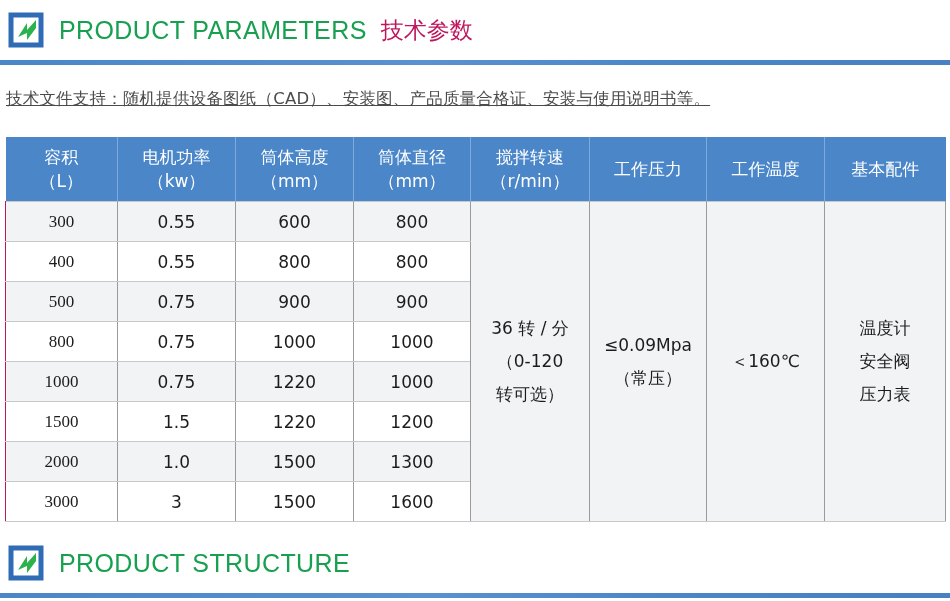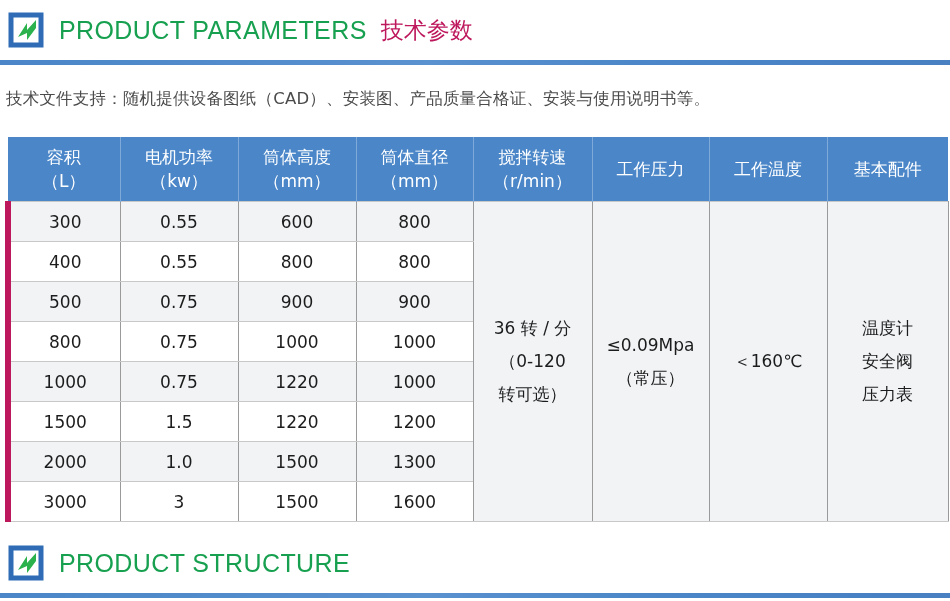--- a/index.html
+++ b/index.html
@@ -67,20 +67,21 @@
   
   .intro {
     position: absolute;
     left: 6px;
     top: 88px;
     font-size: 16.5px;
     color: #4b4b4b;
     font-family: "DejaVu Sans", "Liberation Sans", sans-serif;
     white-space: nowrap;
     letter-spacing: 0.2px;
+    text-decoration: underline;
   }
 
   
   .spec-table {
     position: absolute;
     left: 5px;
     top: 137px;
     width: 940px;
     border-collapse: collapse;
     table-layout: fixed;
@@ -105,21 +106,21 @@
     font-size: 17px;
     color: #1c1c1c;
     height: 39px;
     border: 1px solid #9a9a9a;
     border-top-color: #c8c8c8;
     border-bottom-color: #c8c8c8;
     font-family: "DejaVu Sans", "Liberation Sans", sans-serif;
     padding: 0 2px;
   }
   .spec-table tr.alt td { background: #f1f3f5; }
-  .spec-table tr td:first-child { border-left: 6px solid #be185d; }
+  .spec-table tr td:first-child { border-left: 1px solid #be185d; font-family: Liberation Serif, serif; }
   .spec-table tr td:last-child { border-right: 1px solid #9a9a9a; }
   .spec-table td.merged {
     vertical-align: middle;
     line-height: 1.95;
   }
   .spec-table td.merged .ln { display: block; }
 
   .col-a { width: 112px; }
   .col-b { width: 118px; }
   .col-c { width: 118px; }

